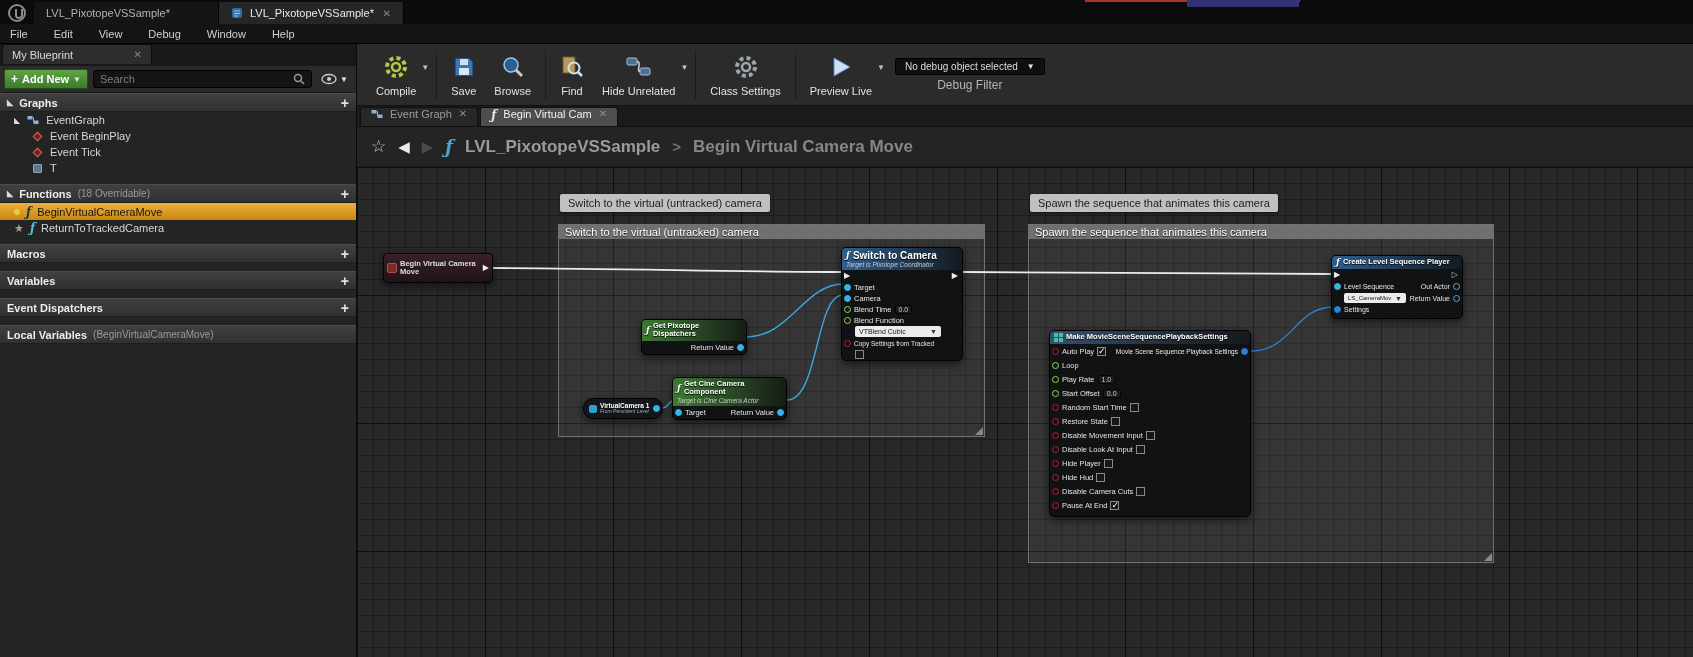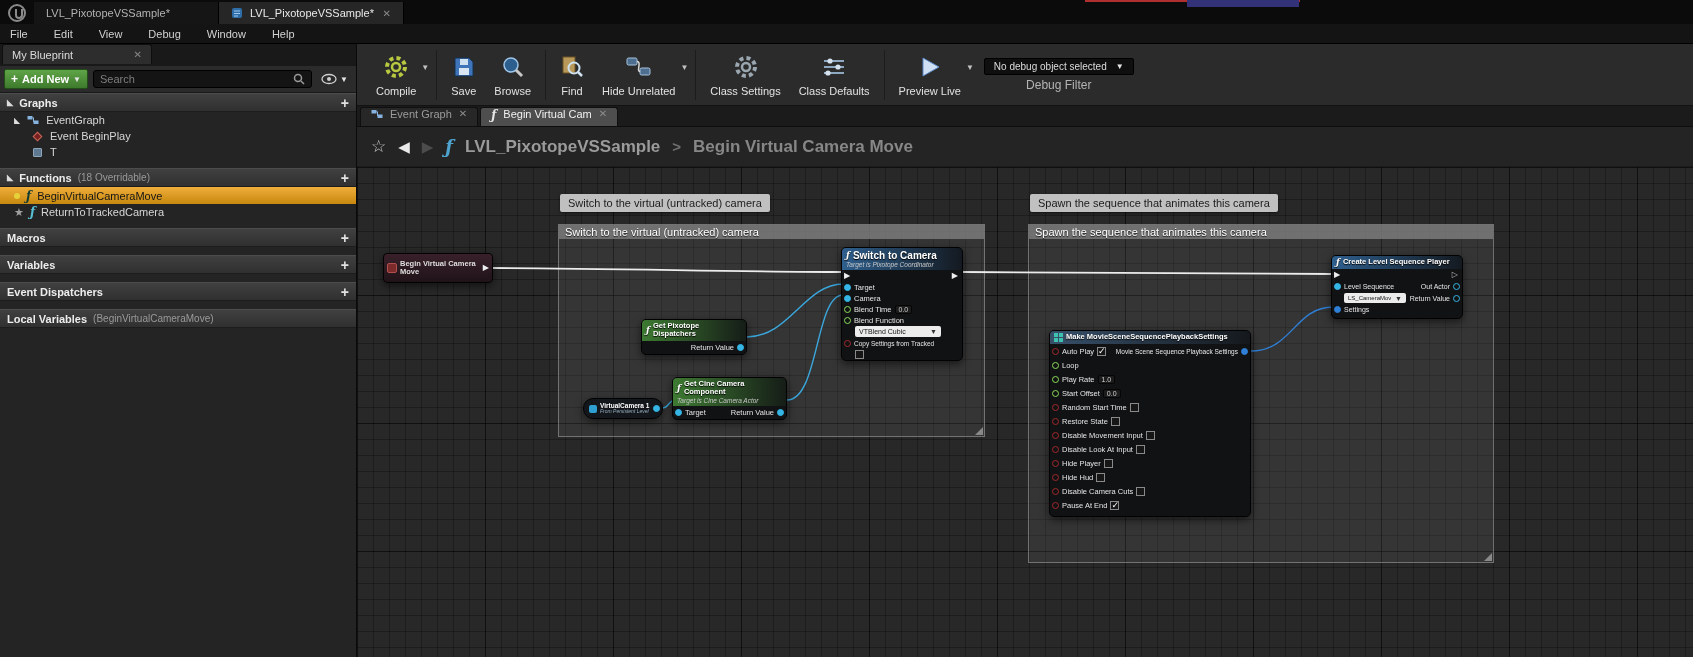--- a/index.html
+++ b/index.html
@@ -222,20 +222,26 @@
           <span>EventGraph</span>
         </div>
         <div class="trow child">
           <span class="ico14">
               <span class="evdia"></span>
             </span>
           <span>Event BeginPlay</span>
         </div>
         <div class="trow child">
           <span class="ico14">
+              <span class="evdia"></span>
+            </span>
+          <span>Event Tick</span>
+        </div>
+        <div class="trow child">
+          <span class="ico14">
               <span class="ticon-sq"></span>
             </span>
           <span>T</span>
         </div>
         <div class="secgap"></div>
 
         <div class="secheader">
           <span class="tri">◣</span>
           <span>Functions</span>
           <span class="meta">(18 Overridable)</span>
@@ -338,35 +344,20 @@
         <div class="tsep"></div>
 
         <div class="tbtn">
           <span class="ticon">
             <svg width="26" height="26" viewBox="0 0 26 26">
                 <circle cx="13" cy="13" r="9" fill="none" stroke="#9aa7b0" stroke-width="4" stroke-dasharray="4 3.1"></circle>
                 <circle cx="13" cy="13" r="4" fill="none" stroke="#9aa7b0" stroke-width="2.5"></circle>
               </svg>
           </span>
           <span>Class Settings</span>
-        </div>
-        <div class="tbtn">
-          <span class="ticon">
-            <svg width="24" height="24" viewBox="0 0 24 24">
-                <g stroke="#8fa8c2" stroke-width="2">
-                  <line x1="2" y1="6" x2="22" y2="6"></line>
-                  <line x1="2" y1="12" x2="22" y2="12"></line>
-                  <line x1="2" y1="18" x2="22" y2="18"></line>
-                </g>
-                <circle cx="8" cy="6" r="2.6" fill="#d5e2ee"></circle>
-                <circle cx="16" cy="12" r="2.6" fill="#d5e2ee"></circle>
-                <circle cx="6" cy="18" r="2.6" fill="#d5e2ee"></circle>
-              </svg>
-          </span>
-          <span>Class Defaults</span>
         </div>
         <div class="tsep"></div>
 
         <div class="tbtn">
           <span class="ticon">
             <svg width="24" height="24" viewBox="0 0 24 24">
                 <polygon points="5,3 21,12 5,21" fill="#cfe0f4" stroke="#5b87c2"></polygon>
               </svg>
           </span>
           <span>Preview Live</span>

